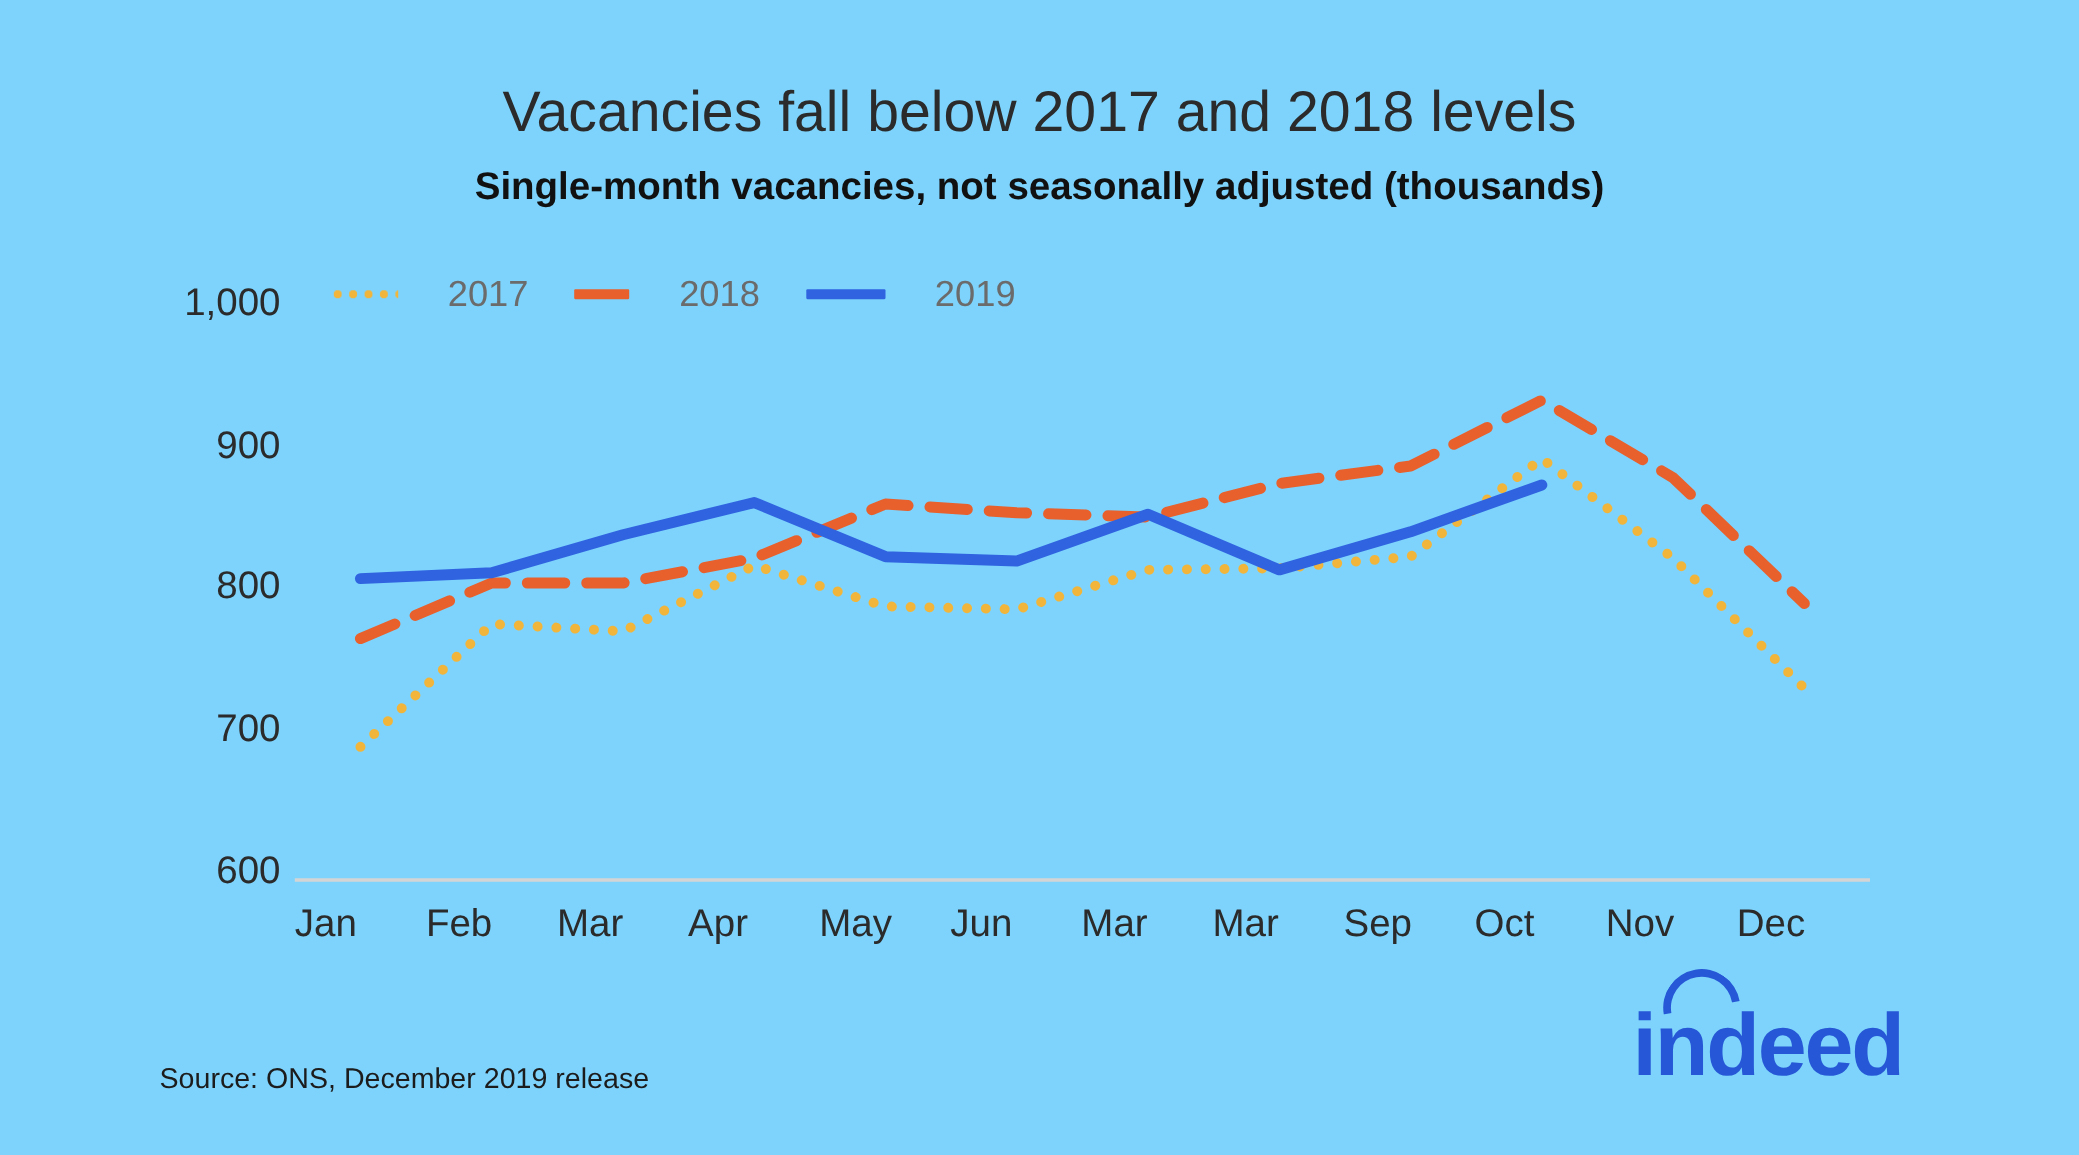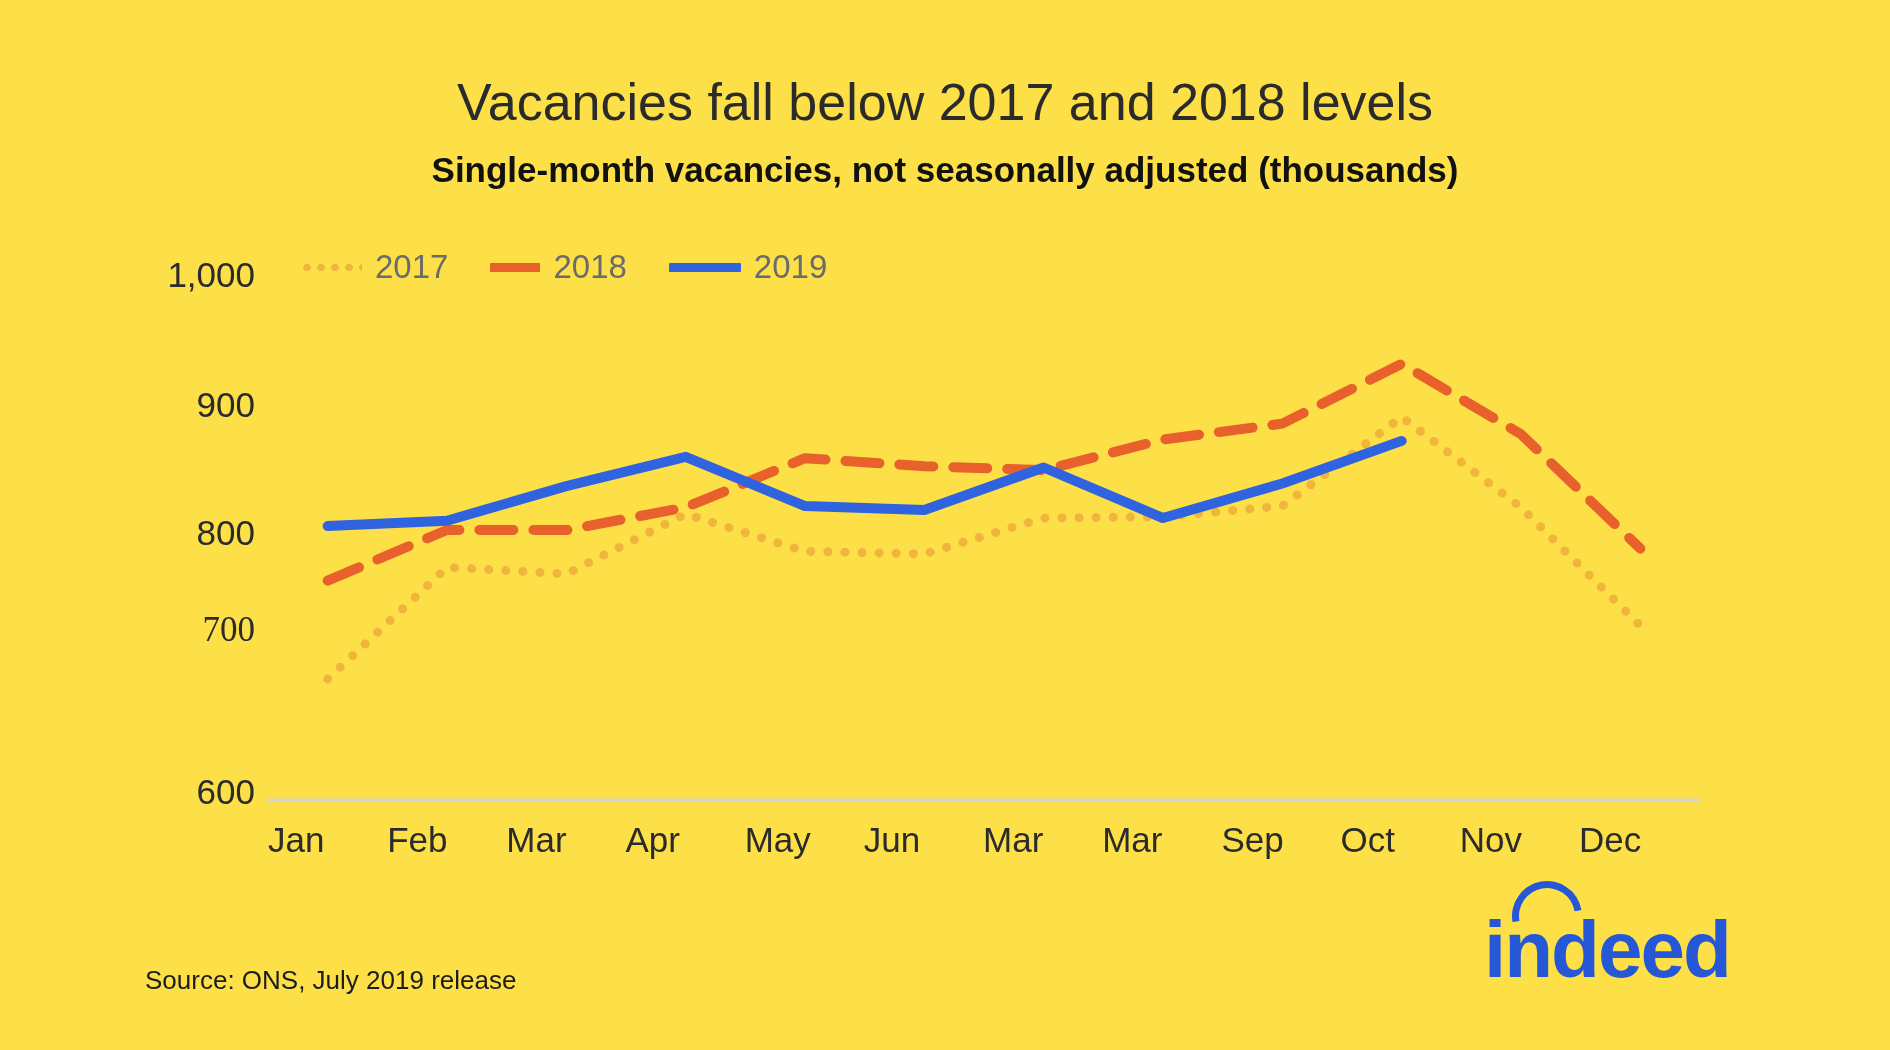--- a/index.html
+++ b/index.html
@@ -12,21 +12,21 @@
     height: 1050px;
     font-family: "Liberation Sans", sans-serif;
     color: #222222;
     overflow: hidden;
     position: relative;
   }
   .page {
     position: relative;
     width: 1890px;
     height: 1050px;
-    background: #fde047;
+    background: #7dd3fc;
   }
   .title {
     position: absolute;
     left: 0;
     top: 72px;
     width: 1890px;
     text-align: center;
     font-size: 52px;
     font-weight: 400;
     color: #2b2b2b;
@@ -53,20 +53,21 @@
     gap: 42px;
   }
   .legend-item {
     display: flex;
     align-items: center;
     gap: 13px;
   }
   .legend-label {
     font-size: 33px;
     color: #6b6b6b;
+    margin-left: 32px;
   }
   .legend-swatch {
     width: 62px;
     height: 8px;
     display: block;
   }
   .sw-2017 {
     background-image: radial-gradient(circle, #f2b53c 3.6px, rgba(0,0,0,0) 4px);
     background-size: 14px 9px;
     background-repeat: repeat-x;
@@ -178,21 +179,21 @@
     <div class="legend-item">
       <span class="legend-swatch sw-2019"></span>
       <span class="legend-label">2019</span>
     </div>
   </div>
 
   <div class="ylabels">
     <div class="ytick" style="top: 255px;">1,000</div>
     <div class="ytick" style="top: 385px;">900</div>
     <div class="ytick" style="top: 513px;">800</div>
-    <div class="ytick" style="top: 610px; font-family: Liberation Serif, serif;">700</div>
+    <div class="ytick" style="top: 643px;">700</div>
     <div class="ytick" style="top: 772px;">600</div>
   </div>
 
   <svg class="plot" viewBox="0 0 1890 1050" preserveAspectRatio="none">
     <line x1="268" y1="800" x2="1700" y2="800" stroke="#d4d4d4" stroke-width="3"></line>
     <g id="line-2017">
         <polyline points="327.6666666666667,678.97 447,567.25 566.3333333333333,573.9 685.6666666666666,514.05 805,551.29 924.3333333333333,553.95 1043.6666666666665,518.04 1163,516.71 1282.3333333333333,506.07 1401.6666666666665,416.96000000000004 1521,507.4 1640.3333333333333,625.77" fill="none" stroke="#f2b53c" stroke-linecap="round" stroke-linejoin="round" stroke-width="9" stroke-dasharray="0.1 17"></polyline>
       </g>
     <g id="line-2018">
         <polyline points="327.6666666666667,580.55 447,530.01 566.3333333333333,530.01 685.6666666666666,507.4 805,458.19 924.3333333333333,466.17 1043.6666666666665,470.16 1163,439.57 1282.3333333333333,423.61 1401.6666666666665,363.76000000000005 1521,434.25 1640.3333333333333,548.63" fill="none" stroke="#e8602c" stroke-linecap="round" stroke-linejoin="round" stroke-width="10" stroke-dasharray="34 20"></polyline>
@@ -210,20 +211,20 @@
     <div class="xlabel">May</div>
     <div class="xlabel">Jun</div>
     <div class="xlabel">Mar</div>
     <div class="xlabel">Mar</div>
     <div class="xlabel">Sep</div>
     <div class="xlabel">Oct</div>
     <div class="xlabel">Nov</div>
     <div class="xlabel">Dec</div>
   </div>
 
-  <div class="source">Source: ONS, July 2019 release</div>
+  <div class="source">Source: ONS, December 2019 release</div>
 
   <div class="logo">
     <div class="logo-text">indeed</div>
     <div class="logo-arc"></div>
   </div>
 
 </div>
 
 </body></html>

